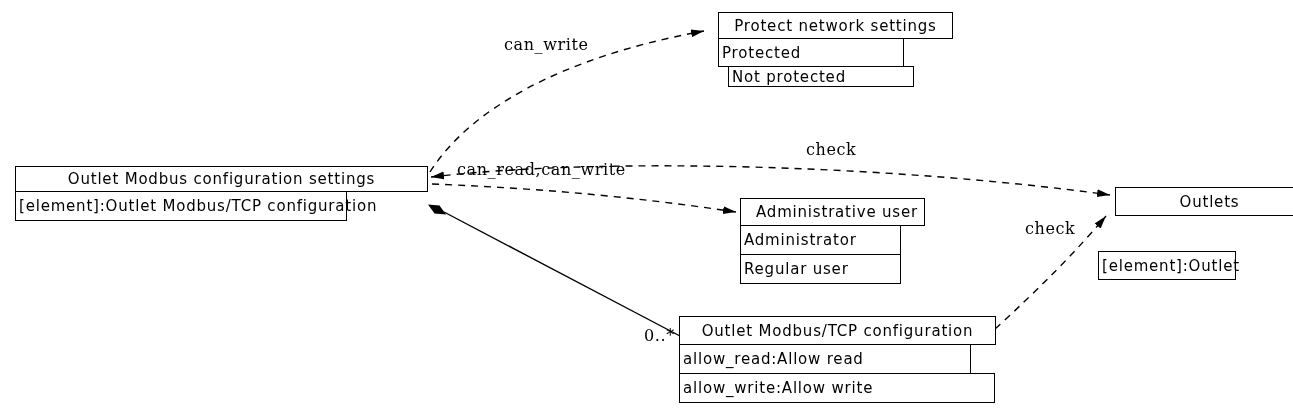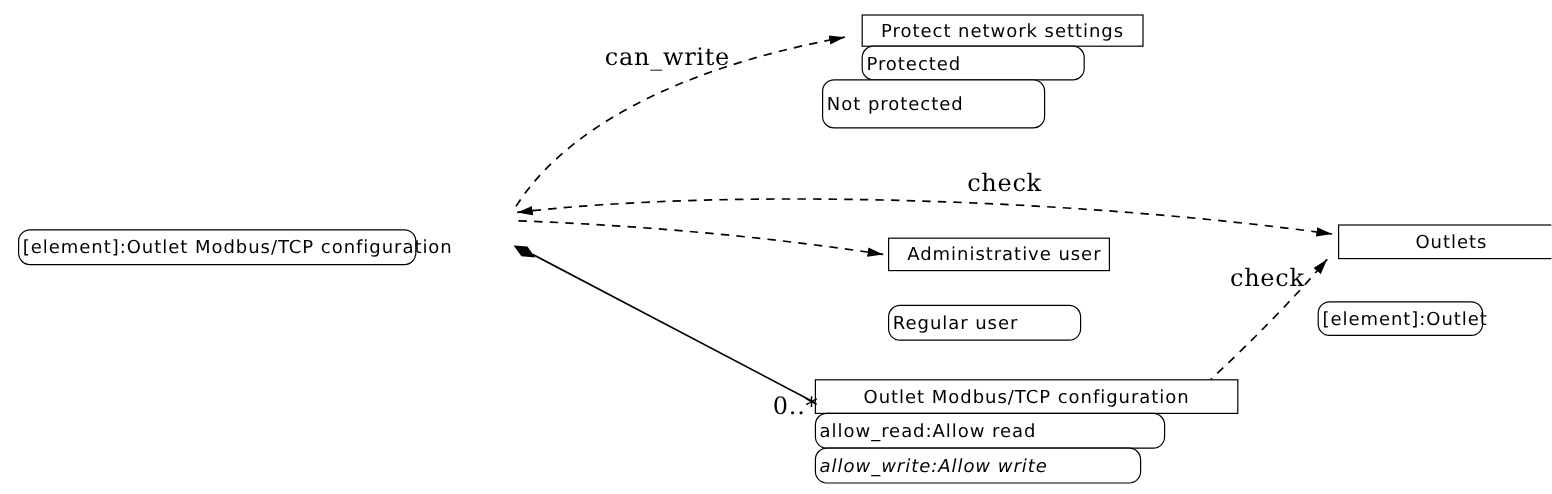--- a/index.html
+++ b/index.html
@@ -43,26 +43,25 @@
   }
   .node-title {
     justify-content: center;
     text-align: center;
     padding: 0 3px;
   }
   .node-row {
     justify-content: flex-start;
     text-align: left;
     padding: 0 3px;
-    border-radius: 10px;
   }
   .edge-label {
     position: absolute;
     font-family: "DejaVu Serif", "Liberation Serif", serif;
-    font-size: 20px;
+    font-size: 16px;
     letter-spacing: 0.6px;
     white-space: nowrap;
     color: #000000;
   }
 </style>
 </head>
 <body>
 
 <div class="canvas">
 
@@ -79,34 +78,37 @@
 
     <path class="edge dashed" d="M 432,184 Q 590,190 736,212" marker-end="url(#arrow)"></path>
 
     <path class="edge dashed" d="M 995,329 Q 1062,268 1106,216" marker-end="url(#arrow)"></path>
 
     <path class="edge" d="M 444,212 L 680,336"></path>
 
     <polygon points="428,204.5 439.5,205.5 446,214.5 434.5,213.5" fill="#000000"></polygon>
   </svg>
 
+  <div class="node-cell node-title" style="left:15px; top:166px; width:413px; height:26px;">Outlet Modbus configuration settings</div>
   <div class="node-cell node-row" style="left:15px; top:191px; width:332px; height:30px;text-align:center;">[element]:Outlet Modbus/TCP configuration</div>
 
   <div class="node-cell node-title" style="left:718px; top:12px; width:235px; height:27px;">Protect network settings</div>
   <div class="node-cell node-row" style="left:718px; top:38px; width:186px; height:29px;">Protected</div>
-  <div class="node-cell node-row" style="left:685px; top:66px; width:186px; height:41px;">Not protected</div>
+  <div class="node-cell node-row" style="left:728px; top:66px; width:186px; height:21px;">Not protected</div>
 
   <div class="node-cell node-title" style="left:740px; top:198px; width:185px; height:28px;padding-left:12px;">Administrative user</div>
+  <div class="node-cell node-row" style="left:740px; top:225px; width:161px; height:30px;">Administrator</div>
   <div class="node-cell node-row" style="left:740px; top:254px; width:161px; height:30px;">Regular user</div>
 
-  <div class="node-cell node-title" style="left:679px; top:316px; width:353px; height:29px;">Outlet Modbus/TCP configuration</div>
+  <div class="node-cell node-title" style="left:679px; top:316px; width:317px; height:29px;">Outlet Modbus/TCP configuration</div>
   <div class="node-cell node-row" style="left:679px; top:344px; width:292px; height:30px;">allow_read:Allow read</div>
-  <div class="node-cell node-row" style="left:679px; top:373px; width:272px; height:30px;font-style:italic;">allow_write:Allow write</div>
+  <div class="node-cell node-row" style="left:679px; top:373px; width:316px; height:30px;">allow_write:Allow write</div>
 
   <div class="node-cell node-title" style="left:1115px; top:187px; width:189px; height:29px;">Outlets</div>
   <div class="node-cell node-row" style="left:1098px; top:215px; width:138px; height:29px;margin-top:36px;">[element]:Outlet</div>
 
   <div class="edge-label" style="left:504px; top:35px;">can_write</div>
   <div class="edge-label" style="left:806px; top:140px;">check</div>
+  <div class="edge-label" style="left:457px; top:160px;">can_read,can_write</div>
   <div class="edge-label" style="left:1025px; top:219px;">check</div>
   <div class="edge-label" style="left:644px; top:326px;">0..*</div>
 
 </div>
 
 </body></html>

